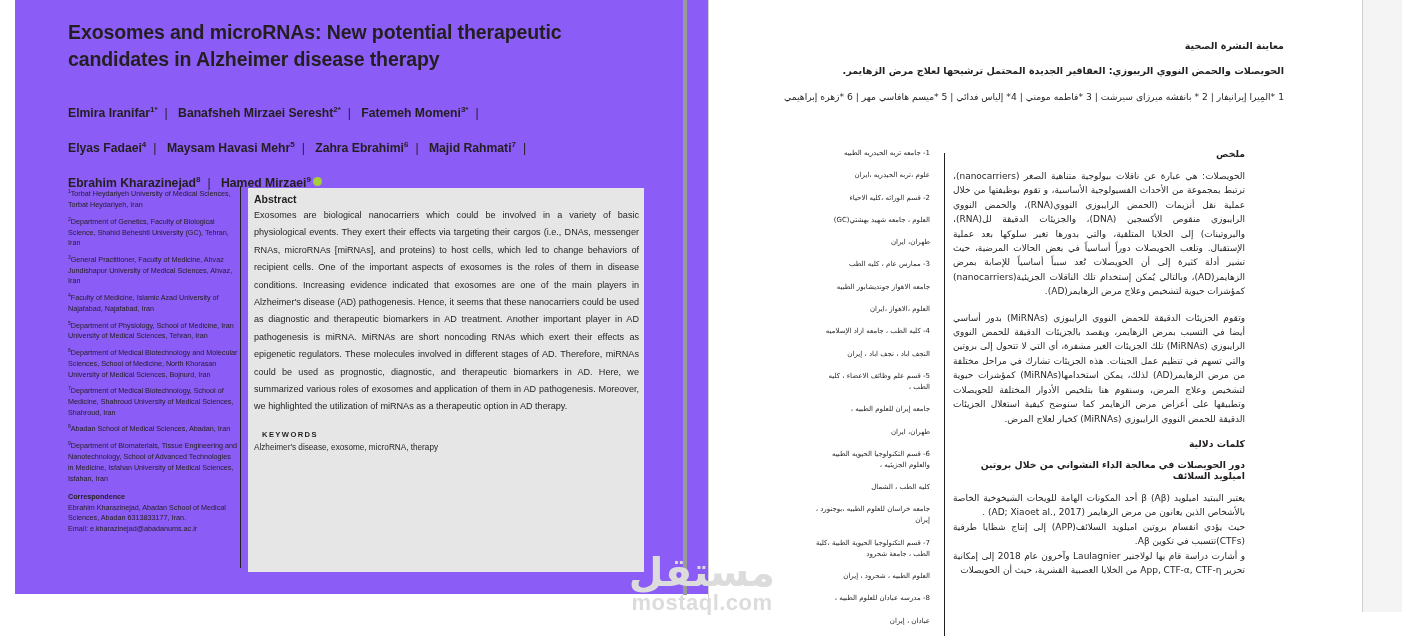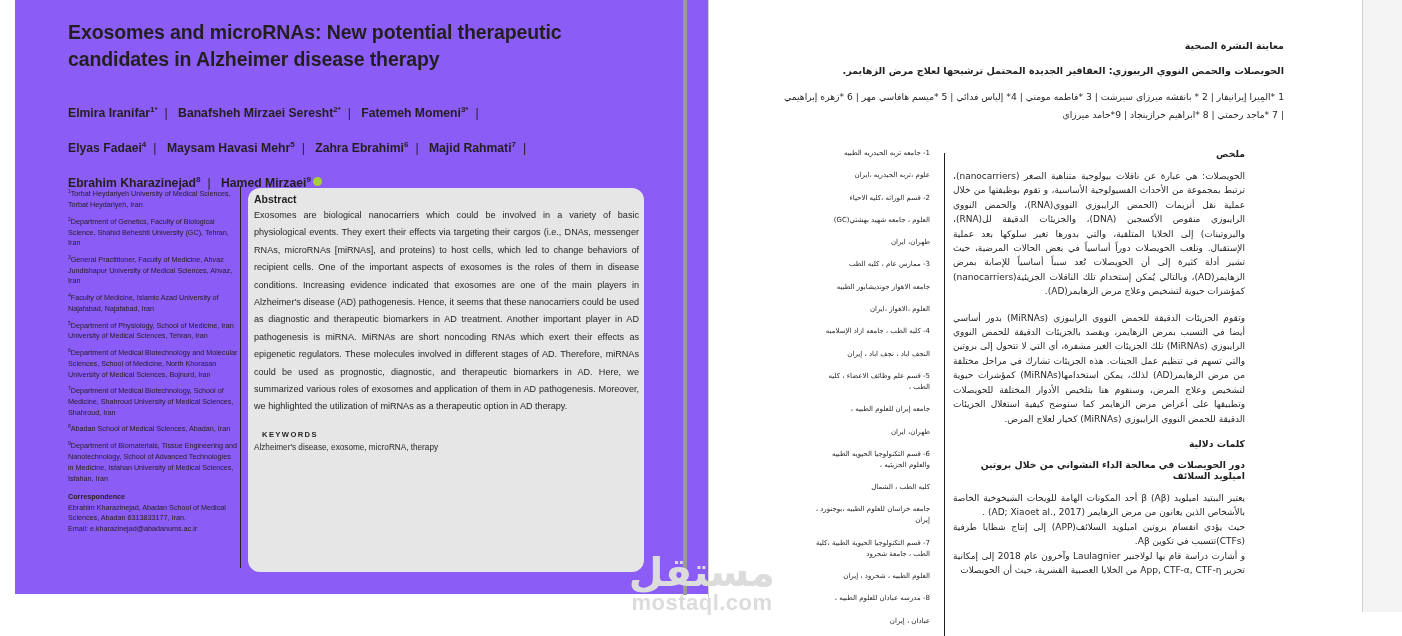--- a/index.html
+++ b/index.html
@@ -15,21 +15,21 @@
   #left-page .authors .sep { font-weight: 400; margin: 0 7px; }
   .orcid { display: inline-block; width: 9px; height: 9px; border-radius: 50%; background: #a6ce39; vertical-align: 1px; margin-left: 2px; }
 
   #affils { position: absolute; left: 53px; top: 186px; width: 170px; font-size: 7.2px; line-height: 10.6px; color: #231f20; }
   #affils .aff { margin-bottom: 3px; }
   #affils sup { font-size: 5px; }
   #affils .corr { margin-top: 8px; }
   #affils .corr-title { font-weight: 700; }
   #affil-rule { position: absolute; left: 225px; top: 186px; width: 1px; height: 382px; background: #231f20; }
 
-  #abstract-box { position: absolute; left: 233px; top: 188px; width: 396px; height: 384px; background: #e6e6e6; padding: 5px 5px 0 6px; border-radius: 12px; }
+  #abstract-box { position: absolute; left: 233px; top: 188px; width: 396px; height: 384px; background: #e6e6e6; padding: 5px 5px 0 6px; }
   #abstract-box .abs-title { font-size: 10.5px; font-weight: 700; margin-bottom: 2px; }
   #abstract-box .abs-body { font-size: 9.1px; line-height: 17.4px; text-align: justify; }
   #abstract-box .kw-title { font-size: 7.6px; font-weight: 700; letter-spacing: 1.4px; margin-top: 14px; padding-left: 8px; }
   #abstract-box .kw-body { font-size: 8.2px; margin-top: 4px; }
 
   
   #page-divider { position: absolute; left: 683px; top: 0; width: 4px; height: 595px; background: #9a9a9a; }
   #gutter-line { position: absolute; left: 708px; top: 0; width: 1px; height: 610px; background: #d0d0d0; }
 
   
@@ -103,21 +103,20 @@
 <div id="gutter-line"></div>
 
 <div id="right-page"></div>
 <div id="right-edge"></div>
 <div id="right-margin"></div>
 
 <div id="ar-header" class="rtl">معاينة النشرة الصحية</div>
 <div id="ar-title" class="rtl">الحويصلات والحمض النووي الريبوزي: العقاقير الجديدة المحتمل ترشيحها لعلاج مرض الزهايمر.</div>
 <div id="ar-authors" class="rtl">
   <div>1 *المِيرا إيرانيفار | 2 * بانفشه ميرزاى سيرشت | 3 *فاطمه مومني | 4* إلياس فدائي | 5 *ميسم هافاسي مهر | 6 *زهره إبراهيمي</div>
-  <div>| 7 *ماجد رحمتي | 8 *ابراهيم خرازينجاد | 9*حامد ميرزاي</div>
 </div>
 
 <div id="ar-affils" class="rtl">
   <div class="ar-aff">1- جامعه تربه الحيدريه الطبيه</div>
   <div class="ar-aff">علوم ،تربه الحيدريه ،ايران</div>
   <div class="ar-aff">2- قسم الوراثه ،كليه الاحياء</div>
   <div class="ar-aff">العلوم ، جامعه شهيد بهشتي(GC)</div>
   <div class="ar-aff">طهران، ايران</div>
   <div class="ar-aff">3- ممارس عام ، كليه الطب</div>
   <div class="ar-aff">جامعه الاهواز جونديشابور الطبيه</div>

